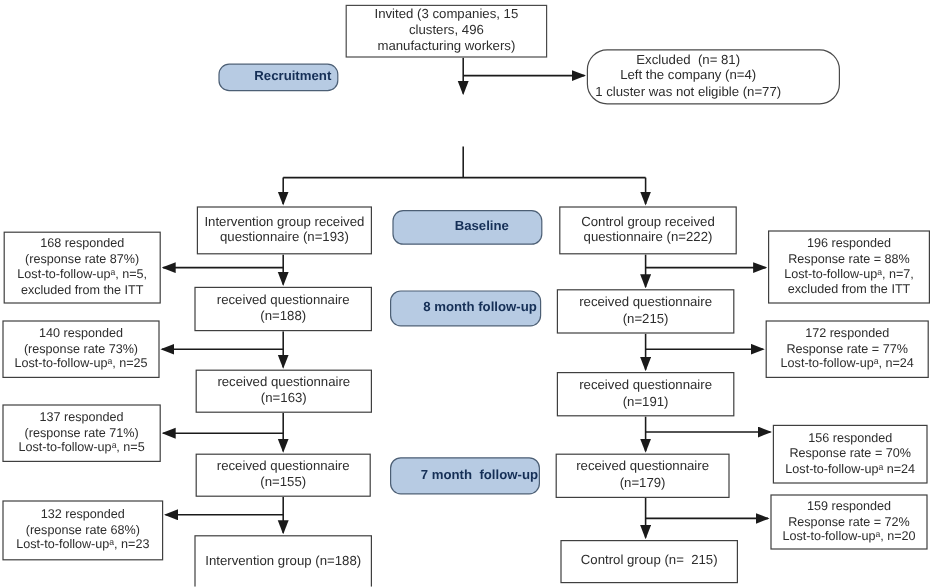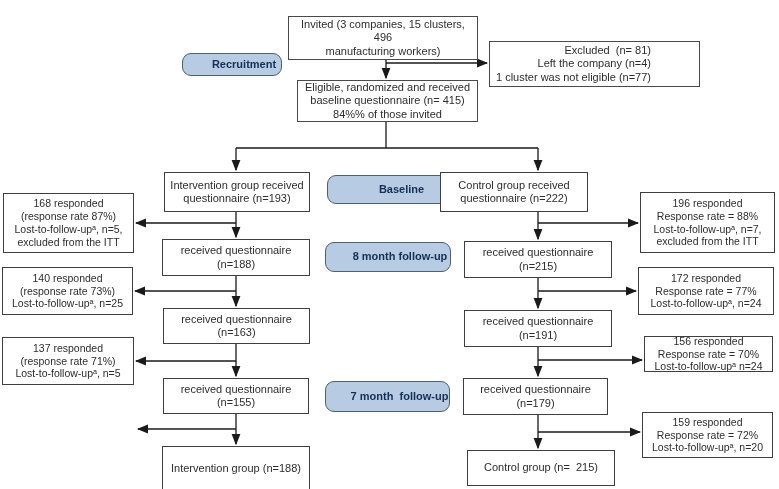--- a/index.html
+++ b/index.html
@@ -9,21 +9,21 @@
   }
   .wires{position:absolute;left:0;top:0;width:779px;height:489px;}
   .box{
     position:absolute;box-sizing:border-box;background:#ffffff;
     border:1.4px solid #3f3f3f;
     display:flex;align-items:center;justify-content:center;
     text-align:center;font-size:11px;line-height:1.2;
     white-space:pre-wrap;padding:1px 2px;color:#2d2d2d;
   }
   .box.thin{border-width:1px;border-color:#4a4a4a;}
-  .box.leftalign{justify-content:flex-start;text-align:right;padding-left:6px;}
+  .box.leftalign{justify-content:flex-start;text-align:center;padding-left:6px;border-radius:17px;}
   .side{font-size:10.5px;line-height:1.22;}
   .plabel{
     position:absolute;box-sizing:border-box;
     background:var(--accent,#b7cbe3);
     border:1.5px solid var(--accent-border,#4c5f75);
     border-radius:9px;
     display:flex;align-items:center;justify-content:center;
     text-align:center;font-size:11px;font-weight:bold;
     color:var(--accent-text,#152f56);
     white-space:pre-wrap;line-height:1.25;padding-left:24px;
@@ -63,37 +63,34 @@
       <line x1="538" y1="347" x2="538" y2="376" marker-end="url(#ah)"></line>
       <line x1="538" y1="360" x2="642" y2="360" marker-end="url(#ah)"></line>
 
       <line x1="236" y1="414" x2="236" y2="444" marker-end="url(#ah)"></line>
       <line x1="236" y1="429" x2="138" y2="429" marker-end="url(#ah)"></line>
       <line x1="538" y1="415" x2="538" y2="448" marker-end="url(#ah)"></line>
       <line x1="538" y1="432" x2="640" y2="432" marker-end="url(#ah)"></line>
     </g>
   </svg>
 
-  <div class="box thin" style="left:288px;top:16px;width:190px;height:44px">Invited (3 companies, 15 clusters, 496
+  <div class="box thin" style="left:288px;top:4px;width:168px;height:44px">Invited (3 companies, 15 clusters, 496
 manufacturing workers)</div>
 
   <div class="box thin leftalign" style="left:489px;top:41px;width:211px;height:46px">Excluded  (n= 81)
 Left the company (n=4)
 1 cluster was not eligible (n=77)</div>
 
   <div class="plabel" style="left:182px;top:53px;width:100px;height:23px">Recruitment</div>
 
-  <div class="box thin" style="left:297px;top:80px;width:181px;height:42px">Eligible, randomized and received
-baseline questionnaire (n= 415)
-84%% of those invited</div>
 
   <div class="box" style="left:164px;top:172px;width:146px;height:40px">Intervention group received
 questionnaire (n=193)</div>
   <div class="plabel" style="left:327px;top:175px;width:125px;height:29px">Baseline</div>
-  <div class="box" style="left:440px;top:172px;width:148px;height:40px">Control group received
+  <div class="box" style="left:466px;top:172px;width:148px;height:40px">Control group received
 questionnaire (n=222)</div>
 
   <div class="box side" style="left:3px;top:193px;width:131px;height:60px">168 responded
 (response rate 87%)
 Lost-to-follow-upᵃ, n=5,
 excluded from the ITT</div>
   <div class="box side" style="left:640px;top:192px;width:135px;height:61px">196 responded
 Response rate = 88%
 Lost-to-follow-upᵃ, n=7,
 excluded from the ITT</div>
@@ -112,30 +109,33 @@
 Lost-to-follow-upᵃ, n=24</div>
 
   <div class="box" style="left:163px;top:308px;width:147px;height:36px">received questionnaire
 (n=163)</div>
   <div class="box" style="left:464px;top:310px;width:148px;height:37px">received questionnaire
 (n=191)</div>
 
   <div class="box side" style="left:2px;top:337px;width:132px;height:48px">137 responded
 (response rate 71%)
 Lost-to-follow-upᵃ, n=5</div>
-  <div class="box side" style="left:644px;top:336px;width:129px;height:36px">156 responded
+  <div class="box side" style="left:644px;top:354px;width:129px;height:49px">156 responded
 Response rate = 70%
 Lost-to-follow-upᵃ n=24</div>
 
   <div class="box" style="left:163px;top:378px;width:146px;height:36px">received questionnaire
 (n=155)</div>
   <div class="plabel" style="left:325px;top:381px;width:125px;height:31px">7 month  follow-up</div>
   <div class="box" style="left:463px;top:378px;width:145px;height:37px">received questionnaire
 (n=179)</div>
 
+  <div class="box side" style="left:2px;top:417px;width:134px;height:50px">132 responded
+(response rate 68%)
+Lost-to-follow-upᵃ, n=23</div>
   <div class="box side" style="left:642px;top:412px;width:131px;height:46px">159 responded
 Response rate = 72%
 Lost-to-follow-upᵃ, n=20</div>
 
   <div class="box" style="left:162px;top:446px;width:148px;height:46px">Intervention group (n=188)</div>
   <div class="box" style="left:467px;top:450px;width:148px;height:36px">Control group (n=  215)</div>
 
 </div>
 
 </body></html>

